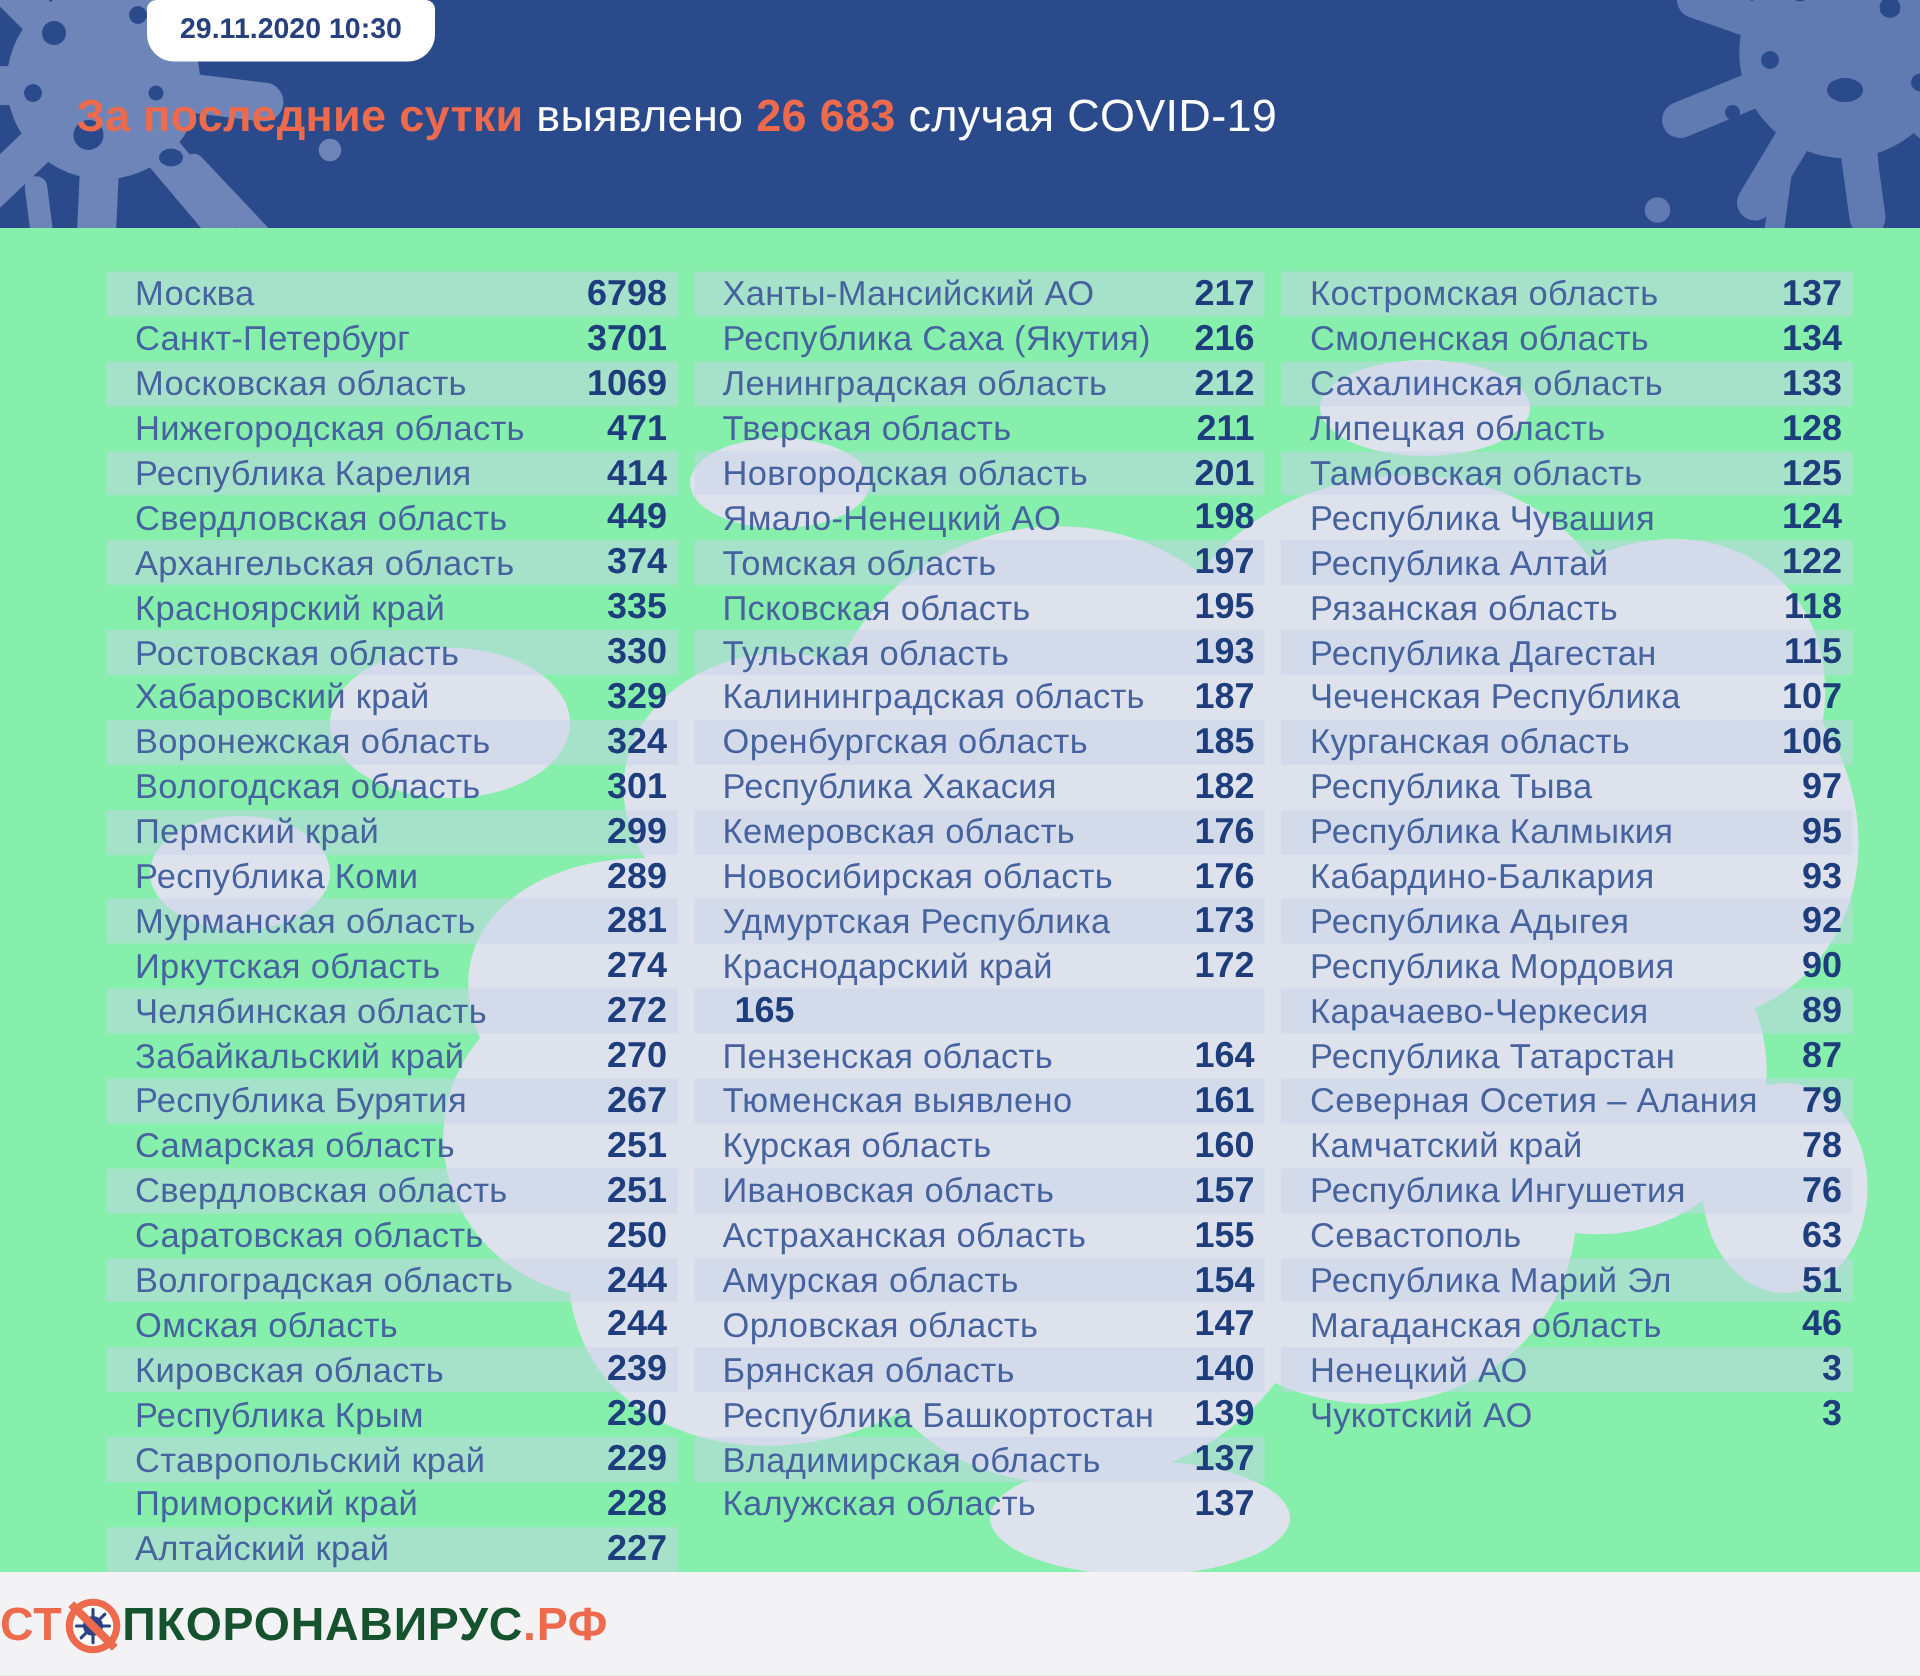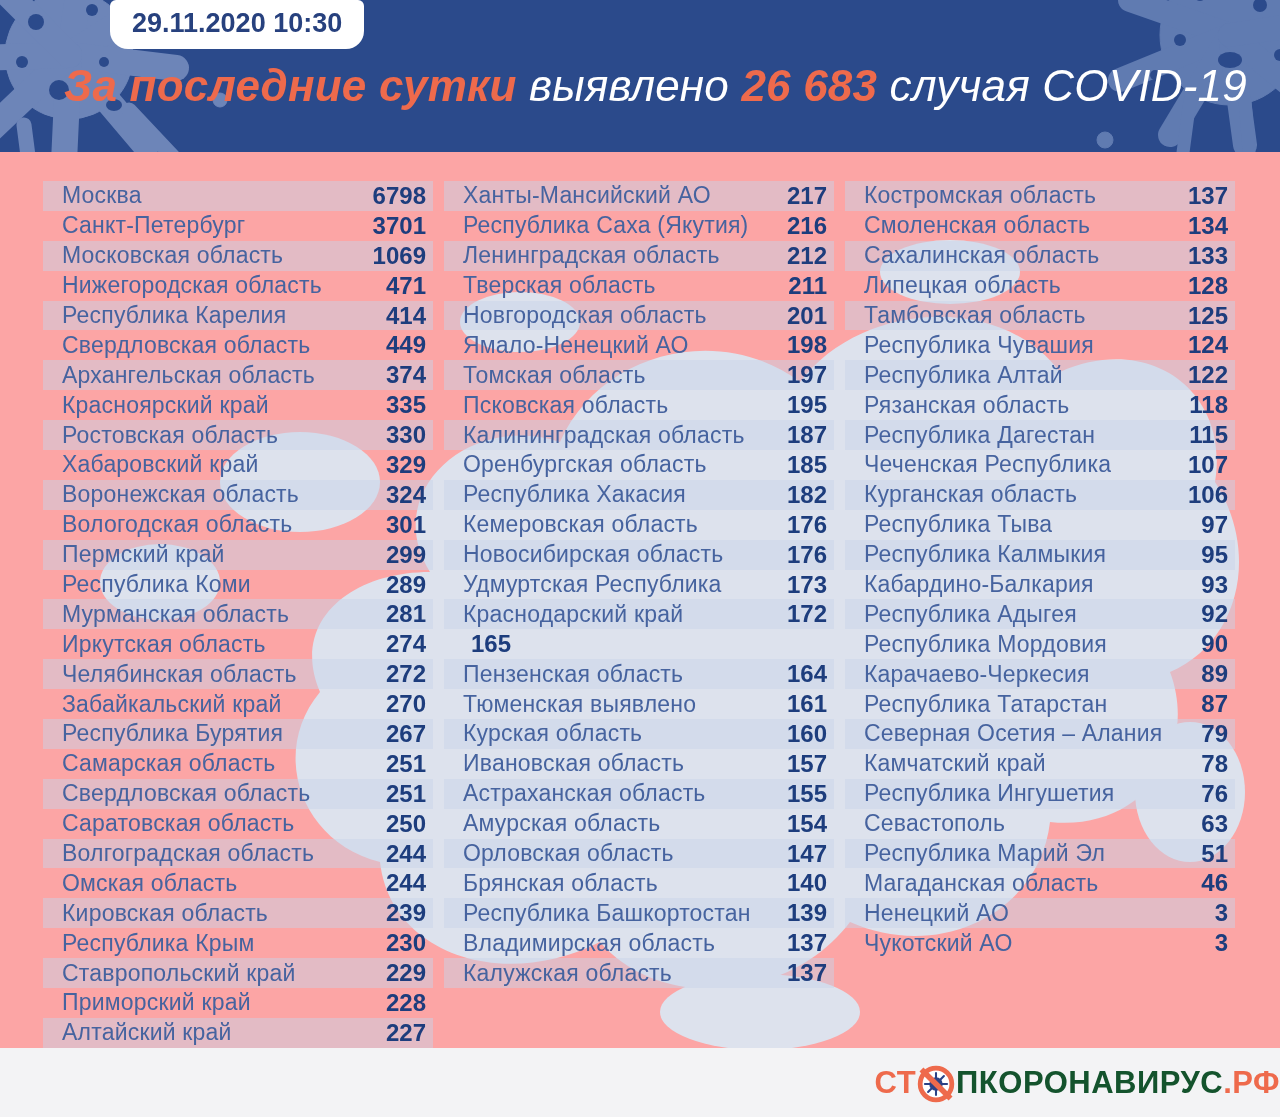--- a/index.html
+++ b/index.html
@@ -8,54 +8,53 @@
     font-family:"Liberation Sans", sans-serif; background:#f3f3f5;
   }
   
   .header{
     position:relative; height:152px; background:#2b4a8b; overflow:hidden;
   }
   .splat{ position:absolute; pointer-events:none; }
   .splat-left{ left:-36px; top:-50px; }
   .splat-right{ right:-60px; top:-40px; }
   .date-badge{
-    position:absolute; left:110px; top:0; background:#ffffff; color:#27417e;
-    font-weight:bold; font-size:27px; line-height:1; padding:10px 22px 12px;
+    position:absolute; left:98px; top:0; background:#ffffff; color:#27417e;
+    font-weight:bold; font-size:19px; line-height:1; padding:10px 22px 12px;
     border-radius:6px 6px 18px 18px; z-index:3;
   }
   .title{
-    position:absolute; left:64px; top:61px; margin:0; z-index:2;
-    font-size:44px; font-weight:normal; color:#ffffff; white-space:nowrap;
+    position:absolute; left:51px; top:61px; margin:0; z-index:2;
+    font-size:30px; font-weight:normal; color:#ffffff; white-space:nowrap;
     letter-spacing:0.2px;
-    font-style:italic;
   }
   .title .accent{ color:#ee6a4c; font-weight:bold; }
   
   .board{
     position:relative; height:896px; box-sizing:border-box; padding-top:29px;
-    background:#fca5a5; overflow:hidden;
+    background:#86efac; overflow:hidden;padding-left:28px;
   }
   .map-bg{ position:absolute; left:0; top:0; pointer-events:none; }
   .columns{
     position:relative; display:flex; gap:11px; padding:0 45px 0 43px; z-index:1;
   }
   .col{ flex:1; min-width:0; }
   .row{
     display:flex; justify-content:space-between; align-items:center;
     height:29.9px; box-sizing:border-box; padding:0 7px 0 19px;
   }
   .row:nth-child(odd){ background:rgba(200,211,233,0.48); }
   .rname{
     font-size:23px; color:#46639f; white-space:nowrap; overflow:hidden;
     letter-spacing:0.2px;
   }
   .rval{ font-size:24px; font-weight:bold; color:#1d3d7d; margin-left:8px; }
   
   .footer{
-    height:69px; display:flex; align-items:center; justify-content:flex-end;
+    height:69px; display:flex; align-items:center; justify-content:flex-start;
     background:#f3f3f5; position:relative; z-index:1;
   }
   .logo{ display:flex; align-items:center; font-size:31px; font-weight:bold; letter-spacing:0.5px; }
   .logo-orange{ color:#ee6a4c; }
   .logo-blue{ color:#14532d; }
   .logo-virus{ margin:0 1px; position:relative; top:1px; }
 </style>
 </head>
 <body>
 
@@ -289,20 +288,24 @@
           </div>
           <div class="row">
             <span class="rname">Томская область</span>
             <span class="rval">197</span>
           </div>
           <div class="row">
             <span class="rname">Псковская область</span>
             <span class="rval">195</span>
           </div>
           <div class="row">
+            <span class="rname">Тульская область</span>
+            <span class="rval">193</span>
+          </div>
+          <div class="row">
             <span class="rname">Калининградская область</span>
             <span class="rval">187</span>
           </div>
           <div class="row">
             <span class="rname">Оренбургская область</span>
             <span class="rval">185</span>
           </div>
           <div class="row">
             <span class="rname">Республика Хакасия</span>
             <span class="rval">182</span>

